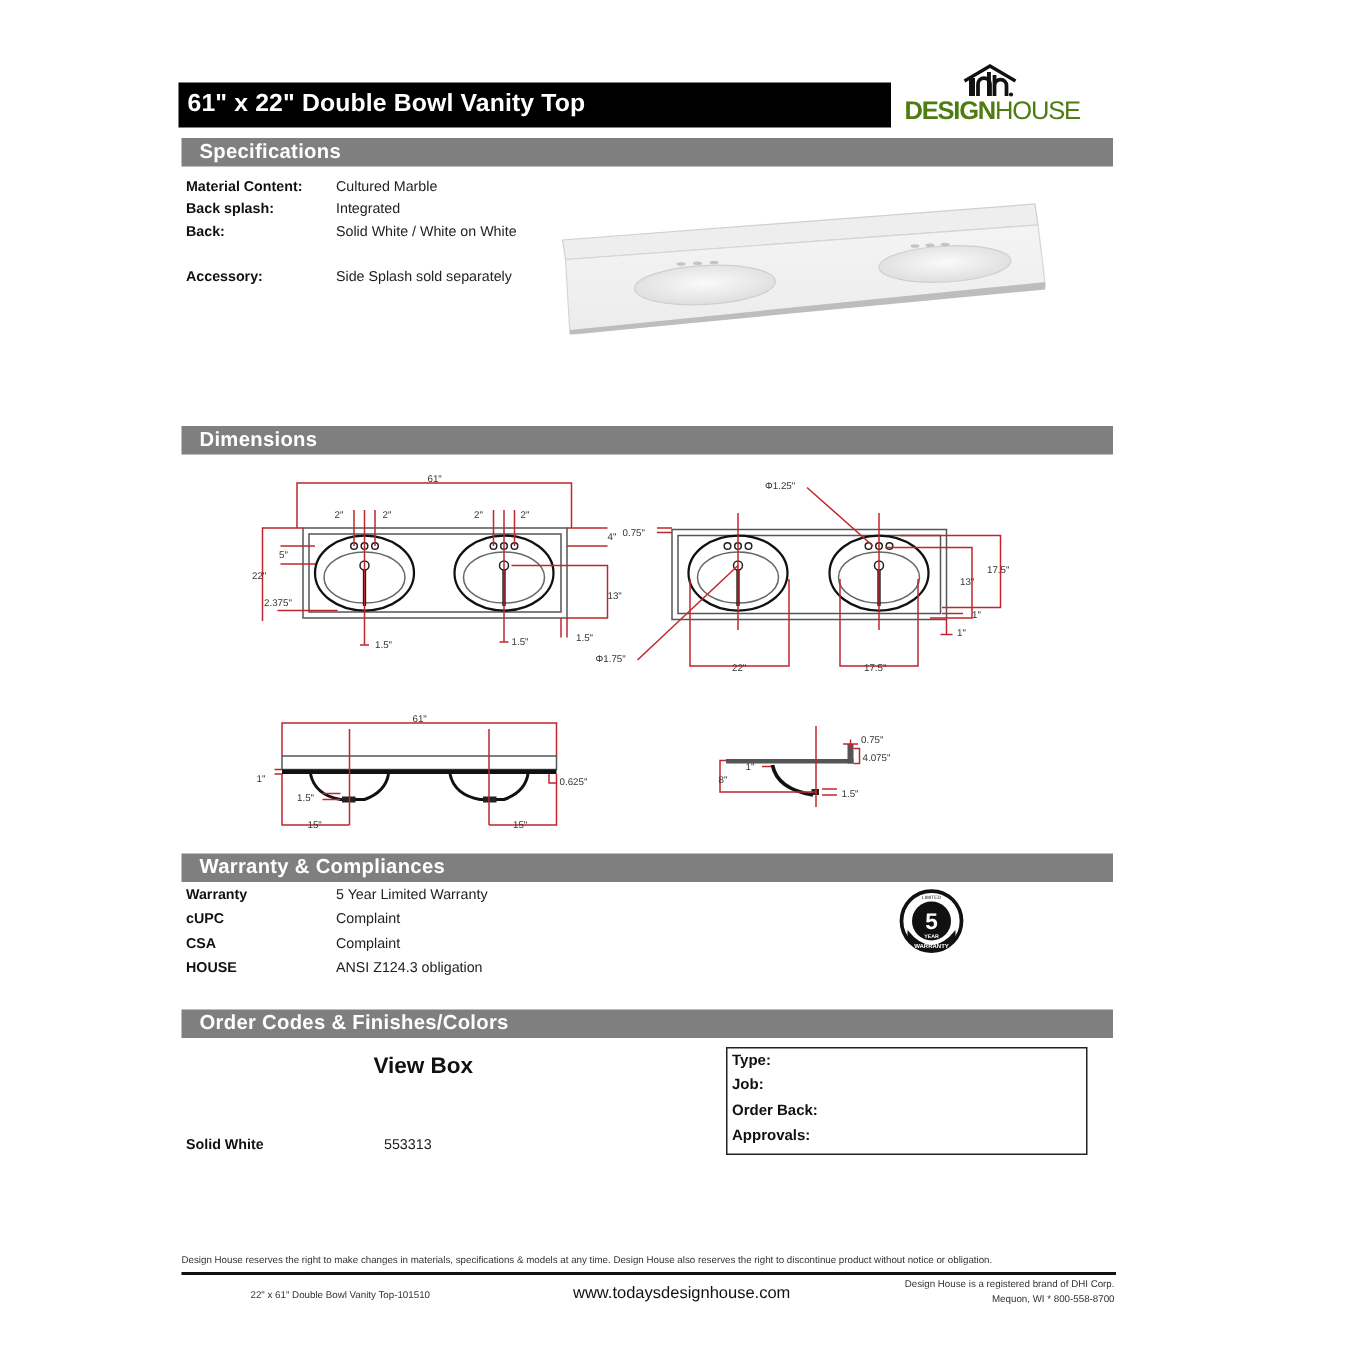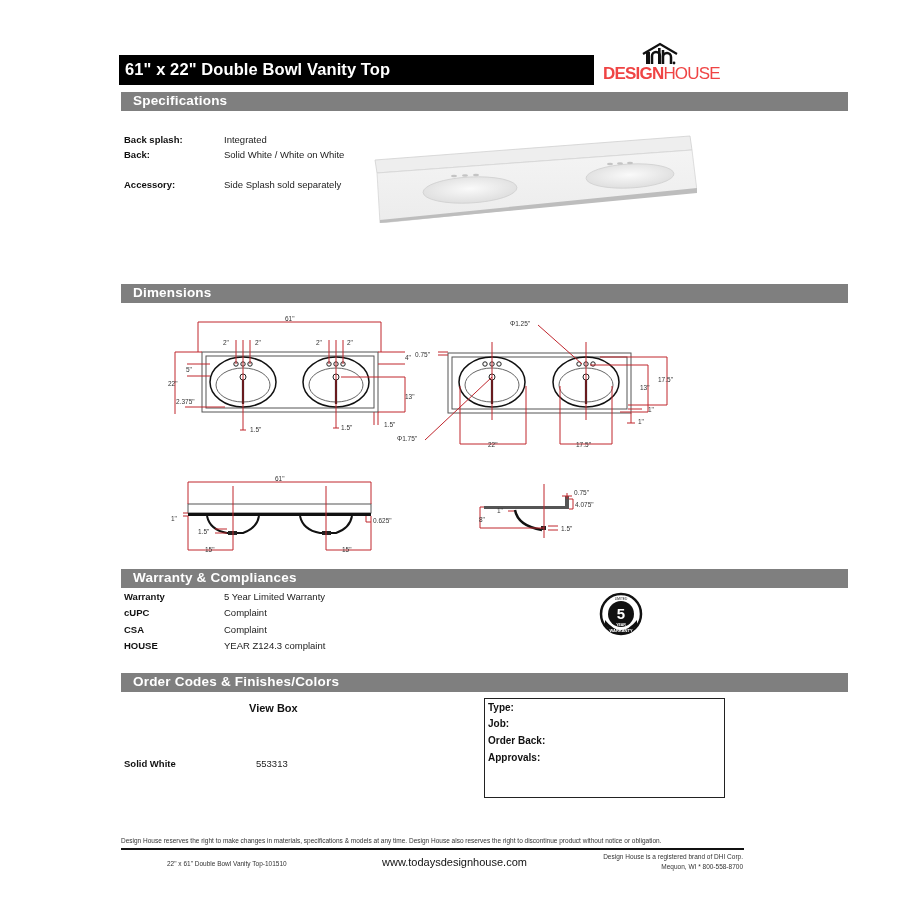--- a/index.html
+++ b/index.html
@@ -3,39 +3,39 @@
 <meta charset="utf-8">
 <style>
   * { box-sizing: border-box; margin: 0; padding: 0; }
   html, body { width: 900px; height: 900px; background: #ffffff; overflow: hidden; }
   body { position: relative; font-family: "Liberation Sans", sans-serif; color: #111; }
 
   .title-bar { position: absolute; left: 119px; top: 55px; width: 475px; height: 30px; background: #000; }
   .title-bar span { position: absolute; left: 6px; top: 5px; color: #fff; font-weight: bold; font-size: 16.5px; letter-spacing: 0.1px; }
 
   .logo { position: absolute; left: 600px; top: 42px; width: 140px; height: 42px; }
-  .logo .wordmark { position: absolute; left: 3px; top: 22px; font-size: 17px; letter-spacing: -0.8px; color: #ef4444; white-space: nowrap; }
+  .logo .wordmark { position: absolute; left: 3px; top: 22px; font-size: 17px; letter-spacing: -0.8px; color: #4d7c0f; white-space: nowrap; }
   .logo .wordmark b { font-weight: bold; }
   .logo svg { position: absolute; left: 40px; top: 0; }
 
-  .section-bar { position: absolute; left: 121px; width: 727px; height: 19px; background: #7f7f7f; }
+  .section-bar { position: absolute; left: 121px; width: 621px; height: 19px; background: #7f7f7f; }
   .section-bar span { position: absolute; left: 12px; top: 1px; color: #fff; font-weight: bold; font-size: 13.5px; letter-spacing: 0.2px; }
 
   .kv { position: absolute; font-size: 9.5px; line-height: 15px; }
   .kv .k { position: absolute; left: 0; font-weight: bold; white-space: nowrap; }
   .kv .v { position: absolute; white-space: nowrap; color: #222; }
 
   .product-img { position: absolute; left: 372px; top: 128px; width: 325px; height: 95px; }
 
   .diagram { position: absolute; }
   .dim-label { font-family: "Liberation Sans", sans-serif; font-size: 6.5px; fill: #333; }
 
-  .order-head { position: absolute; left: 249px; top: 702px; font-size: 11px; font-weight: bold; }
-
-  .approval-box { position: absolute; left: 484px; top: 698px; width: 241px; height: 100px; border: 1px solid #222; }
+  .order-head { position: absolute; left: 249px; top: 702px; font-size: 15px; font-weight: bold; }
+
+  .approval-box { position: absolute; left: 484px; top: 698px; width: 241px; height: 72px; border: 1px solid #222; }
   .approval-box div { position: absolute; left: 3px; font-size: 10px; font-weight: bold; }
 
   .badge { position: absolute; left: 599px; top: 592px; width: 44px; height: 44px; }
 
   .disclaimer { position: absolute; left: 121px; top: 837px; font-size: 6.5px; color: #333; white-space: nowrap; }
   .footer-rule { position: absolute; left: 121px; top: 848px; width: 623px; height: 2px; background: #111; }
   .foot-left { position: absolute; left: 167px; top: 860px; font-size: 6.5px; color: #333; }
   .foot-center { position: absolute; left: 382px; top: 856px; font-size: 11px; color: #111; }
   .foot-right { position: absolute; right: 157px; top: 852px; font-size: 6.5px; color: #333; text-align: right; line-height: 10px; }
 </style>
@@ -54,20 +54,24 @@
     <path d="M23 22 V8 M23 15 a4 4 0 0 1 8 0 V22" fill="none" stroke="#111" stroke-width="2.5"></path>
     <circle cx="34" cy="21" r="1.4" fill="#111"></circle>
   </svg>
   <div class="wordmark"><b>DESIGN</b><span>HOUSE</span></div>
 </div>
 
 <div class="section-bar" style="top:92px">
   <span>Specifications</span>
 </div>
 <div class="kv" style="left:124px; top:117px; width:240px; height:80px;">
+  <div style="position:absolute; top:0; width:240px; height:15px;">
+    <span class="k">Material Content:</span>
+    <span class="v" style="left:100px">Cultured Marble</span>
+  </div>
   <div style="position:absolute; top:15px; width:240px; height:15px;">
     <span class="k">Back splash:</span>
     <span class="v" style="left:100px">Integrated</span>
   </div>
   <div style="position:absolute; top:30px; width:240px; height:15px;">
     <span class="k">Back:</span>
     <span class="v" style="left:100px">Solid White / White on White</span>
   </div>
   <div style="position:absolute; top:60px; width:240px; height:15px;">
     <span class="k">Accessory:</span>
@@ -285,21 +289,21 @@
   <div style="position:absolute; top:16px; width:260px; height:16px;">
     <span class="k">cUPC</span>
     <span class="v" style="left:100px">Complaint</span>
   </div>
   <div style="position:absolute; top:33px; width:260px; height:16px;">
     <span class="k">CSA</span>
     <span class="v" style="left:100px">Complaint</span>
   </div>
   <div style="position:absolute; top:49px; width:260px; height:16px;">
     <span class="k">HOUSE</span>
-    <span class="v" style="left:100px">YEAR Z124.3 complaint</span>
+    <span class="v" style="left:100px">ANSI Z124.3 obligation</span>
   </div>
 </div>
 <svg class="badge" viewBox="0 0 44 44">
   <circle cx="22" cy="22" r="20" fill="#fff" stroke="#111" stroke-width="2.5"></circle>
   <circle cx="22" cy="22" r="13" fill="#111"></circle>
   <text x="22" y="27" text-anchor="middle" fill="#fff" font-family="Liberation Sans, sans-serif" font-weight="bold" font-size="15">5</text>
   <text x="22" y="33.5" text-anchor="middle" fill="#fff" font-family="Liberation Sans, sans-serif" font-weight="bold" font-size="3.5">YEAR</text>
   <text x="22" y="7.5" text-anchor="middle" fill="#111" font-family="Liberation Sans, sans-serif" font-size="3.2">LIMITED</text>
   <path d="M6 28 Q22 48 38 28 L38 33 Q22 50 6 33 Z" fill="#111"></path>
   <text x="22" y="40" text-anchor="middle" fill="#fff" font-family="Liberation Sans, sans-serif" font-weight="bold" font-size="4">WARRANTY</text>

